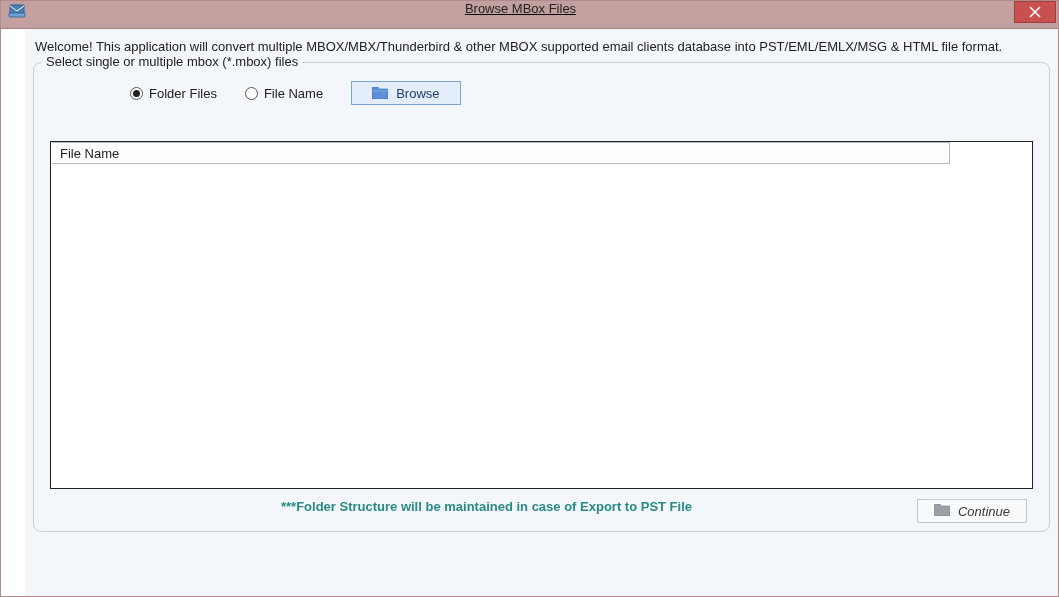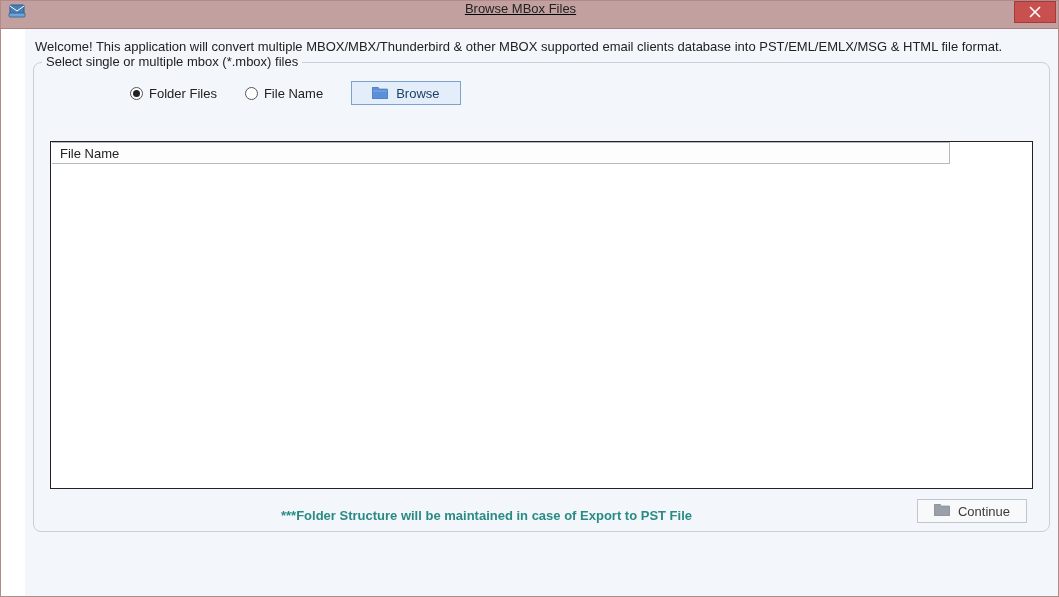--- a/index.html
+++ b/index.html
@@ -108,20 +108,21 @@
     height: 24px;
     padding: 0 20px;
     font-size: 13px;
     color: #1b3f66;
     cursor: pointer;
   }
   .btn.plain {
     border: 1px solid #c0c7d1;
     background: #f8f9fb;
     color: #3a3a3a;
+    font-style: italic;
   }
   .folder-icon {
     width: 16px; height: 12px; position: relative;
   }
   .folder-icon svg { display: block; }
   .table-box {
     border: 1px solid #222;
     background: #fff;
     height: 348px;
     display: flex; flex-direction: column;
@@ -137,21 +138,21 @@
     background: #fdfdfd;
     height: 22px;
     display: flex; align-items: center;
     padding: 0 8px;
     font-size: 13px;
     color: #222;
   }
   .th.filename { width: 898px; border-left: none; margin-left: 1px; }
   .table-body { flex: 1; }
   .footer-row {
-    display: flex; align-items: flex-end;
+    display: flex; align-items: flex-start;
     padding: 10px 6px 0 6px;
   }
   .footer-note {
     flex: 1;
     text-align: center;
     font-weight: bold;
     color: #2a8a84;
     font-size: 13px;
   }
   .continue-wrap { }

